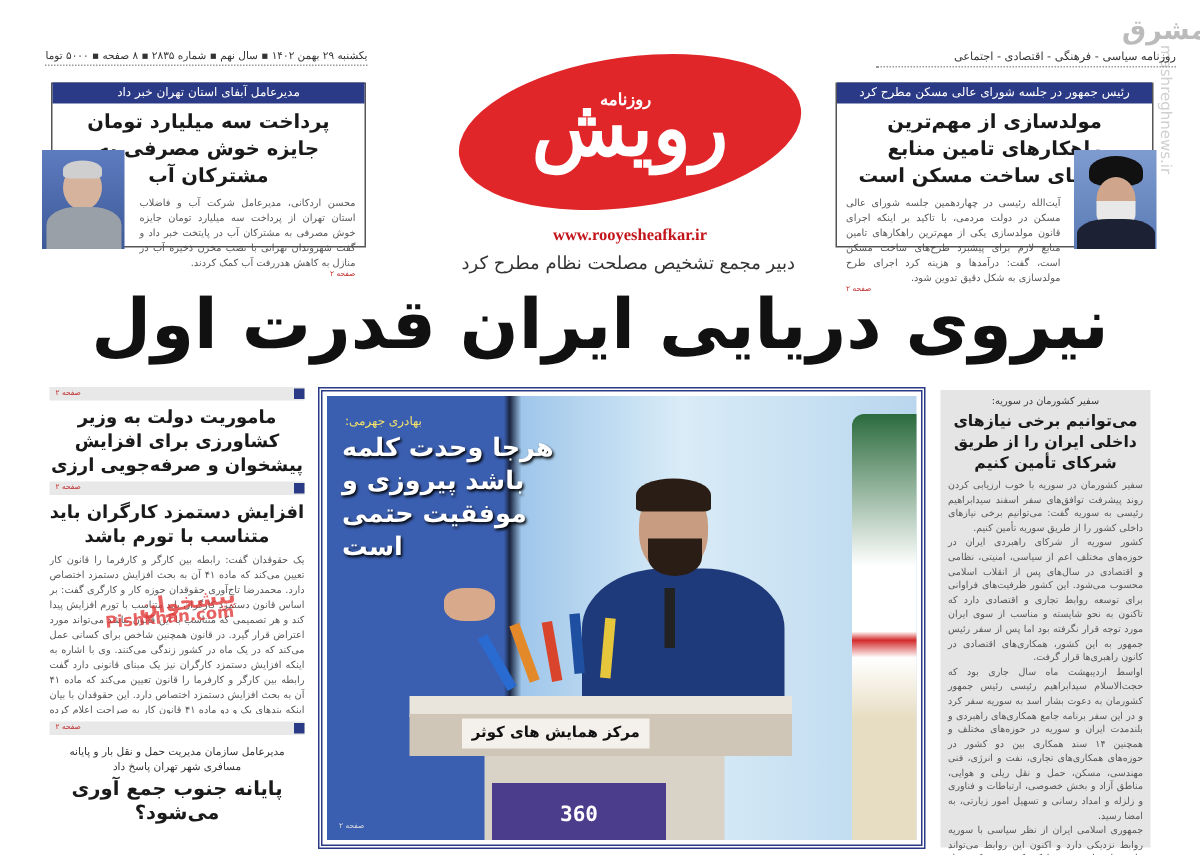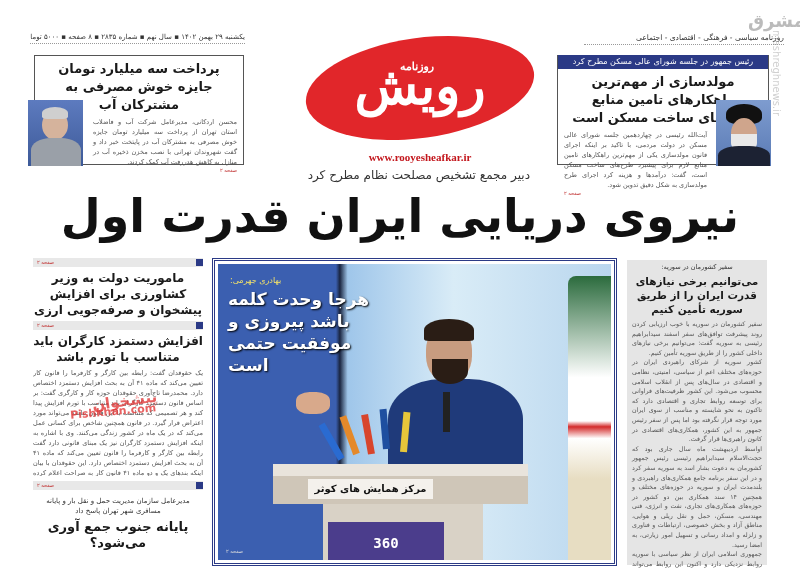--- a/index.html
+++ b/index.html
@@ -87,20 +87,21 @@
 
 <div class="abs masthead-logo">
   <div class="logo-ellipse"></div>
   <div class="logo-text">رویش ملت</div>
   <div class="logo-sub">روزنامه</div>
 </div>
 <div class="abs site-url">www.rooyesheafkar.ir</div>
 <div class="abs kicker">دبیر مجمع تشخیص مصلحت نظام مطرح کرد</div>
 
 <div class="abs topbox box-left" style="padding:0 6px;">
+  <div class="bar">مدیرعامل آبفای استان تهران خبر داد</div>
   <h2>پرداخت سه میلیارد تومان جایزه خوش مصرفی به مشترکان آب</h2>
   <p style="margin-right:0; margin-left:52px; margin-top:3px;">محسن اردکانی، مدیرعامل شرکت آب و فاضلاب استان تهران از پرداخت سه میلیارد تومان جایزه خوش مصرفی به مشترکان آب در پایتخت خبر داد و گفت شهروندان تهرانی با نصب مخزن ذخیره آب در منازل به کاهش هدررفت آب کمک کردند.</p>
   <div class="page-ref" style="margin-left:52px;">صفحه ۲</div>
 </div>
 <div class="abs photo photo-left" style="background:linear-gradient(180deg,#5d7bbf,#3d5a98);">
   <div class="head" style="left:14px; top:10px; width:26px; height:30px; background:#d5b39c;"></div>
   <div class="head" style="left:14px; top:7px; width:26px; height:12px; background:#cfcfcf; border-radius:50% 50% 20% 20%;"></div>
   <div class="body-shape" style="left:3px; top:38px; width:50px; height:30px; background:#9aa0a8;"></div>
 </div>
 
@@ -162,19 +163,19 @@
     <div class="podium-body"></div>
     <div class="podium-banner">360</div>
     <div class="center-kicker">بهادری جهرمی:</div>
     <div class="center-quote">هرجا وحدت کلمه باشد پیروزی و موفقیت حتمی است</div>
     <div class="photo-ref">صفحه ۲</div>
   </div>
 </div>
 
 <div class="abs col-right">
   <div class="small-kicker">سفیر کشورمان در سوریه:</div>
-  <h3>می‌توانیم برخی نیازهای قدرت ایران را از طریق سوریه تأمین کنیم</h3>
+  <h3>می‌توانیم برخی نیازهای داخلی ایران را از طریق شرکای تأمین کنیم</h3>
   <p>سفیر کشورمان در سوریه با خوب ارزیابی کردن روند پیشرفت توافق‌های سفر اسفند سیدابراهیم رئیسی به سوریه گفت: می‌توانیم برخی نیازهای داخلی کشور را از طریق سوریه تأمین کنیم.</p>
   <p>کشور سوریه از شرکای راهبردی ایران در حوزه‌های مختلف اعم از سیاسی، امنیتی، نظامی و اقتصادی در سال‌های پس از انقلاب اسلامی محسوب می‌شود. این کشور ظرفیت‌های فراوانی برای توسعه روابط تجاری و اقتصادی دارد که تاکنون به نحو شایسته و مناسب از سوی ایران مورد توجه قرار نگرفته بود اما پس از سفر رئیس جمهور به این کشور، همکاری‌های اقتصادی در کانون راهبری‌ها قرار گرفت.</p>
   <p>اواسط اردیبهشت ماه سال جاری بود که حجت‌الاسلام سیدابراهیم رئیسی رئیس جمهور کشورمان به دعوت بشار اسد به سوریه سفر کرد و در این سفر برنامه جامع همکاری‌های راهبردی و بلندمدت ایران و سوریه در حوزه‌های مختلف و همچنین ۱۴ سند همکاری بین دو کشور در حوزه‌های همکاری‌های تجاری، نفت و انرژی، فنی مهندسی، مسکن، حمل و نقل ریلی و هوایی، مناطق آزاد و بخش خصوصی، ارتباطات و فناوری و زلزله و امداد رسانی و تسهیل امور زیارتی، به امضا رسید.</p>
   <p>جمهوری اسلامی ایران از نظر سیاسی با سوریه روابط نزدیکی دارد و اکنون این روابط می‌تواند ماهیت اقتصادی هم پیدا کند که هر دو کشور از منافع آن بهره‌مند شوند.</p>
 
 </div>
 
 </body></html>

